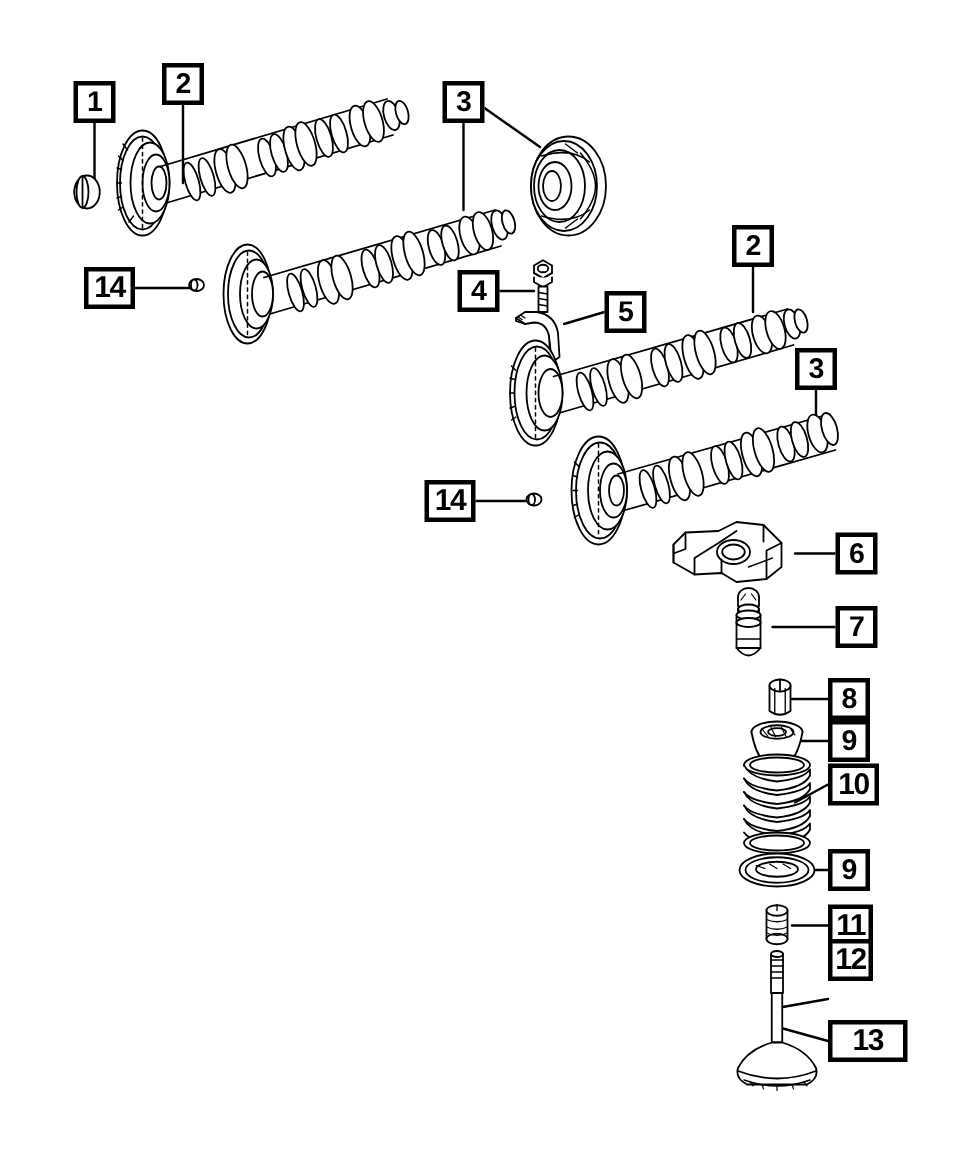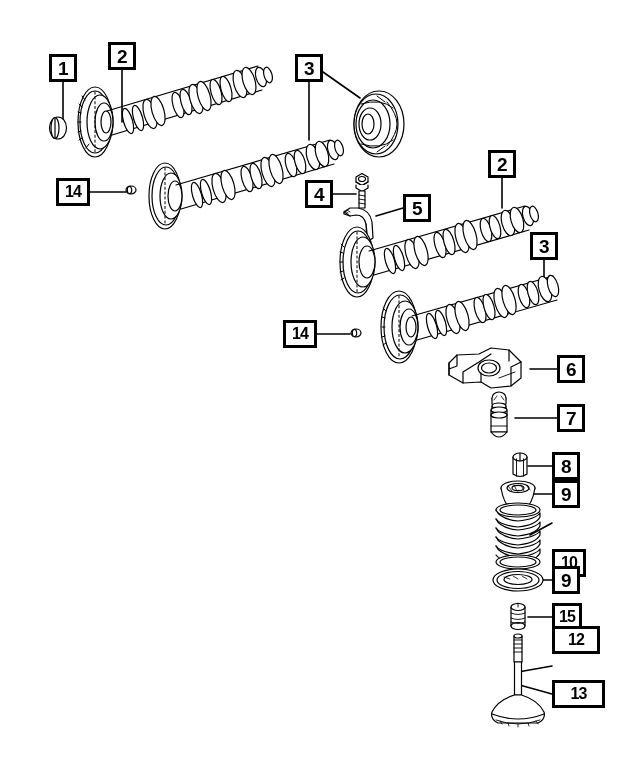--- a/index.html
+++ b/index.html
@@ -40,21 +40,21 @@
     font-weight: bold;
     color: #000000;
     line-height: 1;
     user-select: none;
   }
   .callout-num {
     font-size: 19px;
     font-weight: bold;
     letter-spacing: -0.5px;
   }
-  .callout.wide .callout-num { font-size: 16px; letter-spacing: -1px; }
+  .callout.wide .callout-num { font-size: 20px; letter-spacing: -1px; }
 </style>
 </head>
 <body>
 
 <div id="diagram-root">
 
   <svg id="parts-svg" viewBox="0 0 640 777">
     <defs>
       <g id="camlobe">
         <ellipse cx="0" cy="0" rx="4" ry="11"></ellipse>
@@ -375,33 +375,33 @@
   </div>
 
   <div class="callout" style="left:552px; top:452px; width:28px; height:28px;">
     <span class="callout-num">8</span>
   </div>
 
   <div class="callout" style="left:552px; top:480px; width:28px; height:28px;">
     <span class="callout-num">9</span>
   </div>
 
-  <div class="callout wide" style="left:552px; top:509px; width:34px; height:28px;margin-top:40px;">
+  <div class="callout wide" style="left:552px; top:509px; width:34px; height:28px;">
     <span class="callout-num">10</span>
   </div>
 
   <div class="callout" style="left:552px; top:566px; width:28px; height:28px;">
     <span class="callout-num">9</span>
   </div>
 
   <div class="callout wide" style="left:552px; top:603px; width:30px; height:28px;">
-    <span class="callout-num">15</span>
-  </div>
-
-  <div class="callout wide" style="left:552px; top:626px; width:48px; height:28px;align-items:center;">
+    <span class="callout-num">11</span>
+  </div>
+
+  <div class="callout wide" style="left:552px; top:626px; width:30px; height:28px;align-items:center;">
     <span class="callout-num">12</span>
   </div>
 
   <div class="callout wide" style="left:552px; top:680px; width:53px; height:28px;">
     <span class="callout-num">13</span>
   </div>
 
 </div>
 
 </body></html>

